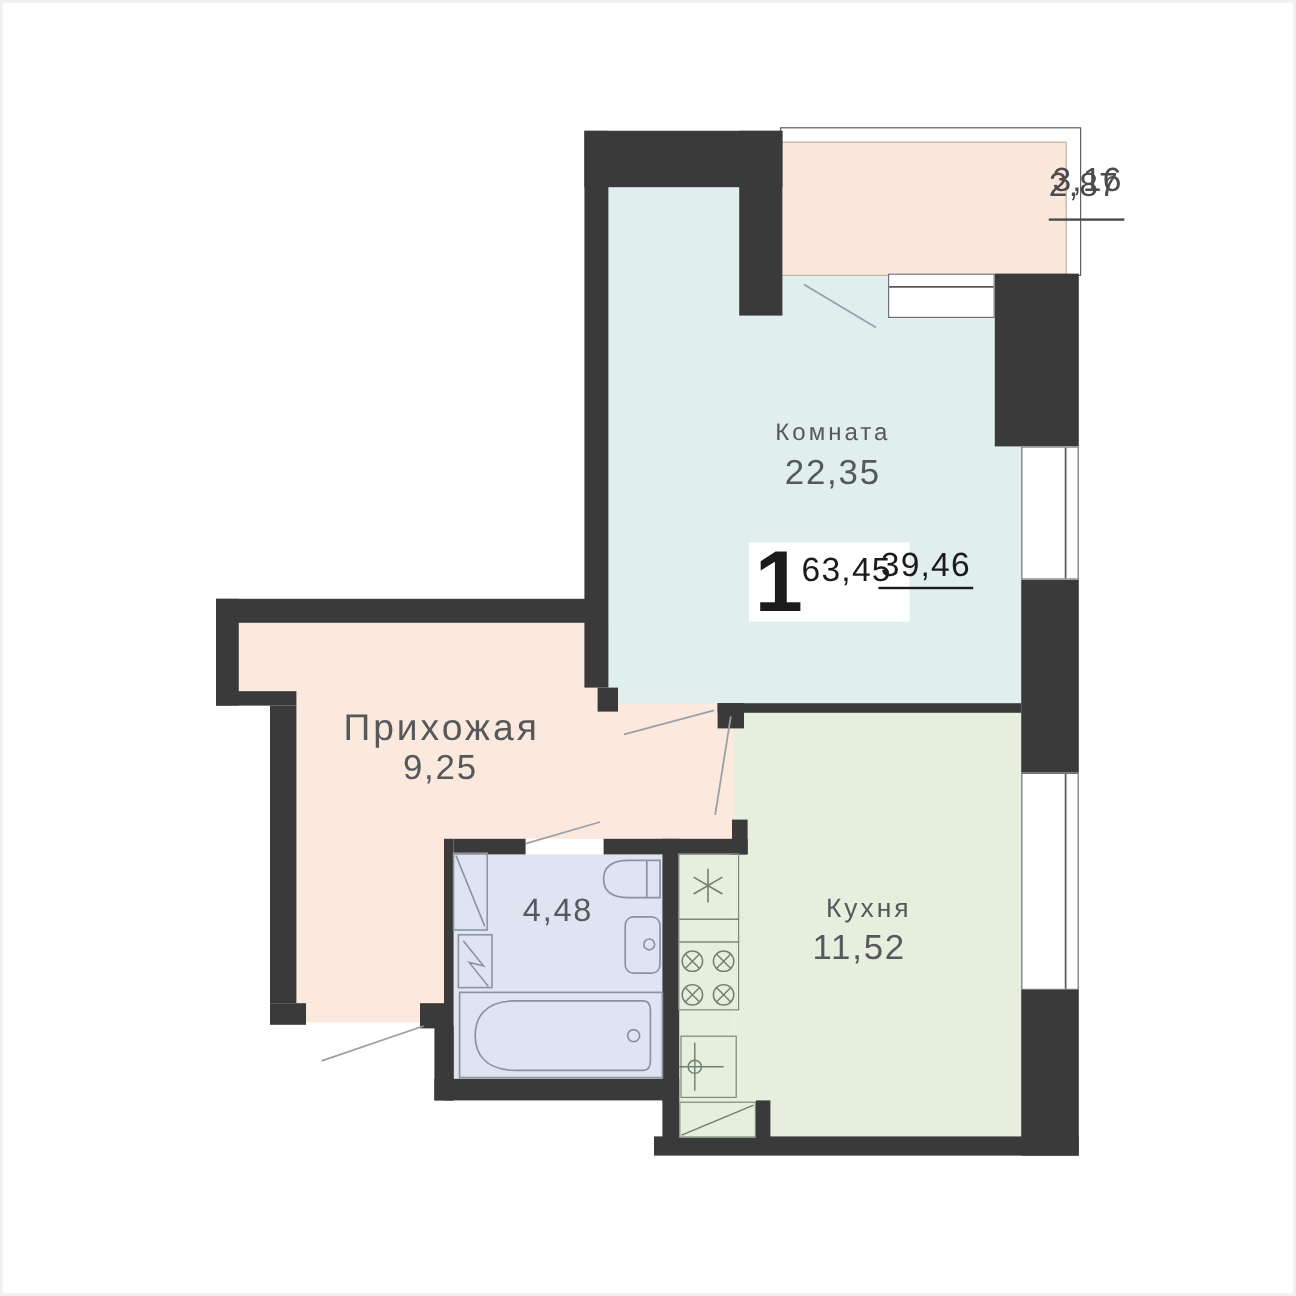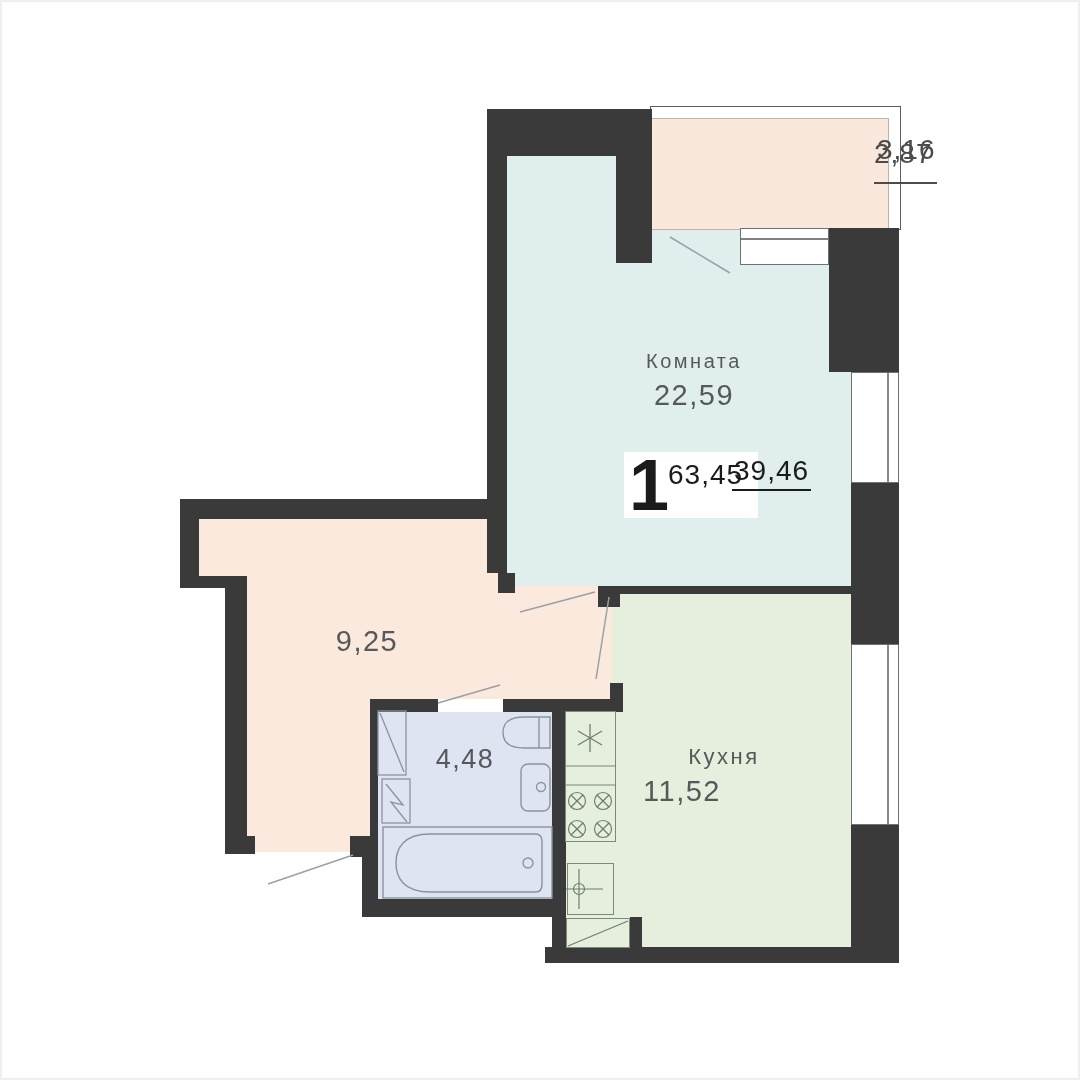--- a/index.html
+++ b/index.html
@@ -153,26 +153,27 @@
       <circle cx="579" cy="889" r="5.5"></circle>
       <line x1="566" y1="889" x2="603" y2="889"></line>
       <line x1="579" y1="869" x2="579" y2="909"></line>
     </g>
     <g stroke="#6f7f6f" stroke-width="1.2">
       <line x1="568" y1="946" x2="628" y2="921"></line>
     </g>
   </svg>
 
   <div class="lbl" style="left:694px;top:361px;font-size:20px">Комната</div>
-  <div class="lbl lbl-num" style="left:694px;top:395px;font-size:29px">22,59</div>
+  <div class="lbl lbl-num" style="left:694px;top:395px;font-size:29px">22,35</div>
 
+  <div class="lbl" style="left:368px;top:606px;font-size:31px">Прихожая</div>
   <div class="lbl lbl-num" style="left:367px;top:641px;font-size:29px">9,25</div>
 
   <div class="lbl" style="left:724px;top:757px;font-size:22px">Кухня</div>
-  <div class="lbl lbl-num" style="left:682px;top:791px;font-size:29px">11,52</div>
+  <div class="lbl lbl-num" style="left:716px;top:791px;font-size:29px">11,52</div>
 
   <div class="lbl lbl-num" style="left:465px;top:759px;font-size:27px">4,48</div>
 
   <div class="balcony-nums" style="left:874px;top:136px">
     <span class="top">3,16</span>
     <span class="bottom">2,87</span>
   </div>
 
   <div class="unit-box" style="left:624px;top:452px;width:134px;height:66px">
     <span class="big">1</span>

